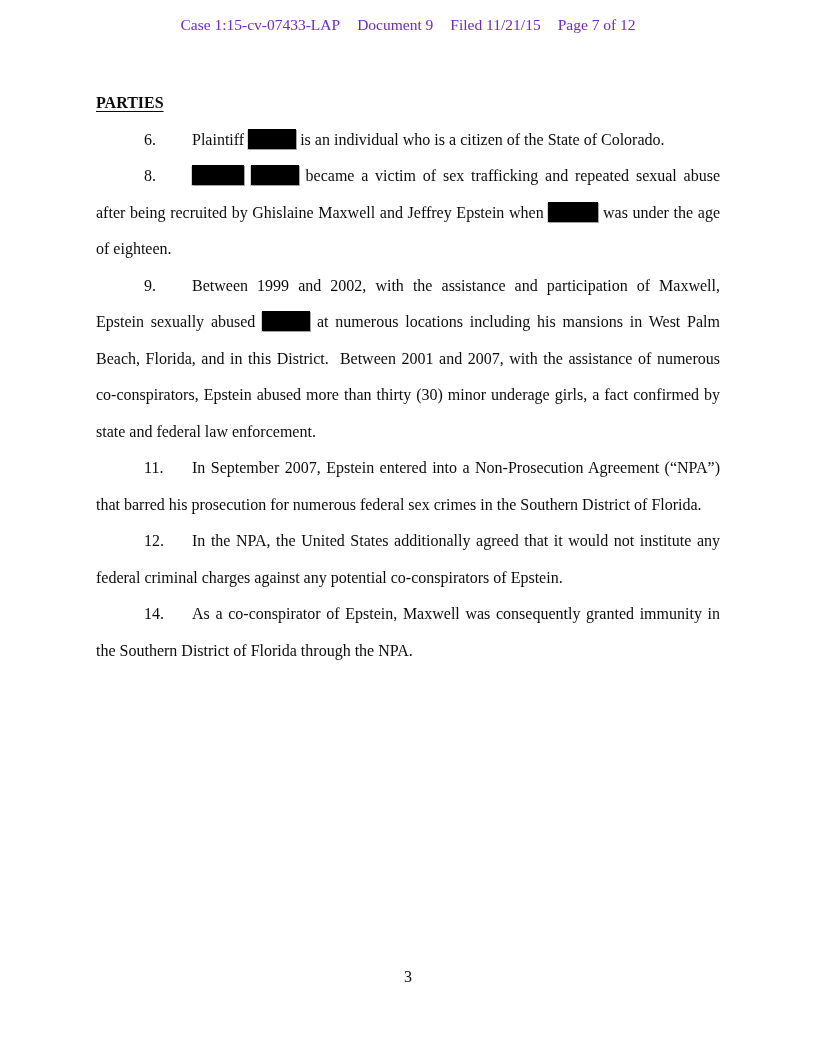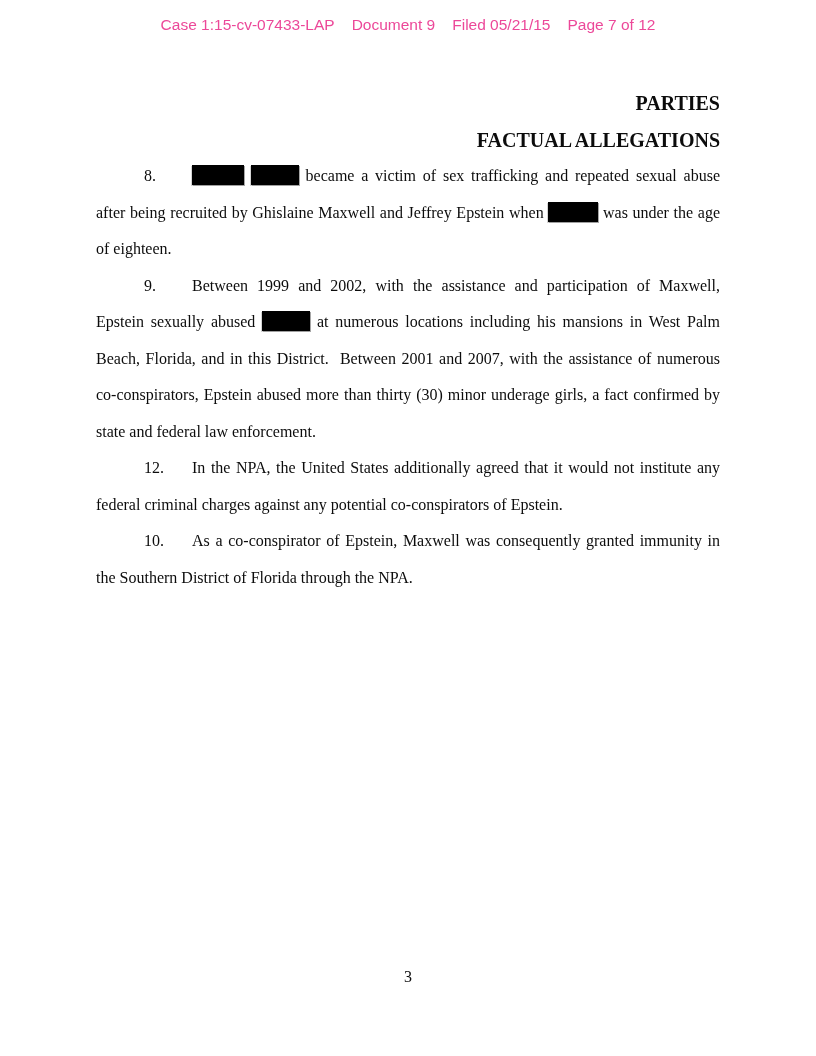--- a/index.html
+++ b/index.html
@@ -18,23 +18,24 @@
     font-size: 15.5px; line-height: 16px;
     white-space: nowrap;
   }
   .doc-body {
     position: absolute; top: 85px; left: 96px; width: 624px;
     font-size: 16px; line-height: 36.5px;
     text-align: justify;
   }
   .sec-heading {
     margin: 0;
-    font-size: 20px; line-height: 36.5px;
+    font-size: 16px; line-height: 36.5px;
     font-weight: bold;
-    text-align: right;
+    text-align: left;
+    text-decoration: underline;
     text-underline-offset: 3px;
   }
   .para { margin: 0; text-indent: 48px; }
   .pnum { display: inline-block; width: 48px; text-indent: 0; }
   .redaction {
     display: inline-block;
     height: 20px;
     background: #000;
     vertical-align: -4px;
     box-shadow: 1px 1px 0 rgba(150,150,150,0.85), -1px 1px 0 rgba(170,170,170,0.5);
@@ -42,31 +43,32 @@
   .page-number {
     position: absolute; top: 967px; left: 0; width: 816px;
     text-align: center; font-size: 16px; line-height: 20px;
   }
 </style>
 </head>
 <body>
 
 <div class="page">
 
-  <div class="stamp" style="color: #ec4899;">
+  <div class="stamp" style="color: #6d28d9; font-family: Liberation Serif, serif;">
     <span>Case 1:15-cv-07433-LAP</span>
     <span>Document 9</span>
-    <span>Filed 05/21/15</span>
+    <span>Filed 11/21/15</span>
     <span>Page 7 of 12</span>
   </div>
 
   <div class="doc-body" id="doc-body">
       <h2 class="sec-heading">PARTIES</h2>
-      <h2 class="sec-heading">FACTUAL ALLEGATIONS</h2>
+      <p class="para"><span class="pnum">6.</span><span>Plaintiff </span><span class="redaction" style="width: 48px;"></span><span> is an individual who is a citizen of the State of Colorado.</span></p>
       <p class="para"><span class="pnum">8.</span><span class="redaction" style="width: 52px;"></span><span> </span><span class="redaction" style="width: 48px;"></span><span> became a victim of sex trafficking and repeated sexual abuse after being recruited by Ghislaine Maxwell and Jeffrey Epstein when </span><span class="redaction" style="width: 50px;"></span><span> was under the age of eighteen.</span></p>
       <p class="para"><span class="pnum">9.</span><span>Between 1999 and 2002, with the assistance and participation of Maxwell, Epstein sexually abused </span><span class="redaction" style="width: 48px;"></span><span> at numerous locations including his mansions in West Palm Beach, Florida, and in this District.&nbsp; Between 2001 and 2007, with the assistance of numerous co-conspirators, Epstein abused more than thirty (30) minor underage girls, a fact confirmed by state and federal law enforcement.</span></p>
+      <p class="para"><span class="pnum">11.</span><span>In September 2007, Epstein entered into a Non-Prosecution Agreement (“NPA”) that barred his prosecution for numerous federal sex crimes in the Southern District of Florida.</span></p>
       <p class="para"><span class="pnum">12.</span><span>In the NPA, the United States additionally agreed that it would not institute any federal criminal charges against any potential co-conspirators of Epstein.</span></p>
-      <p class="para"><span class="pnum">10.</span><span>As a co-conspirator of Epstein, Maxwell was consequently granted immunity in the Southern District of Florida through the NPA.</span></p>
+      <p class="para"><span class="pnum">14.</span><span>As a co-conspirator of Epstein, Maxwell was consequently granted immunity in the Southern District of Florida through the NPA.</span></p>
     </div>
 
   <div class="page-number">3</div>
 
 </div>
 
 </body></html>

